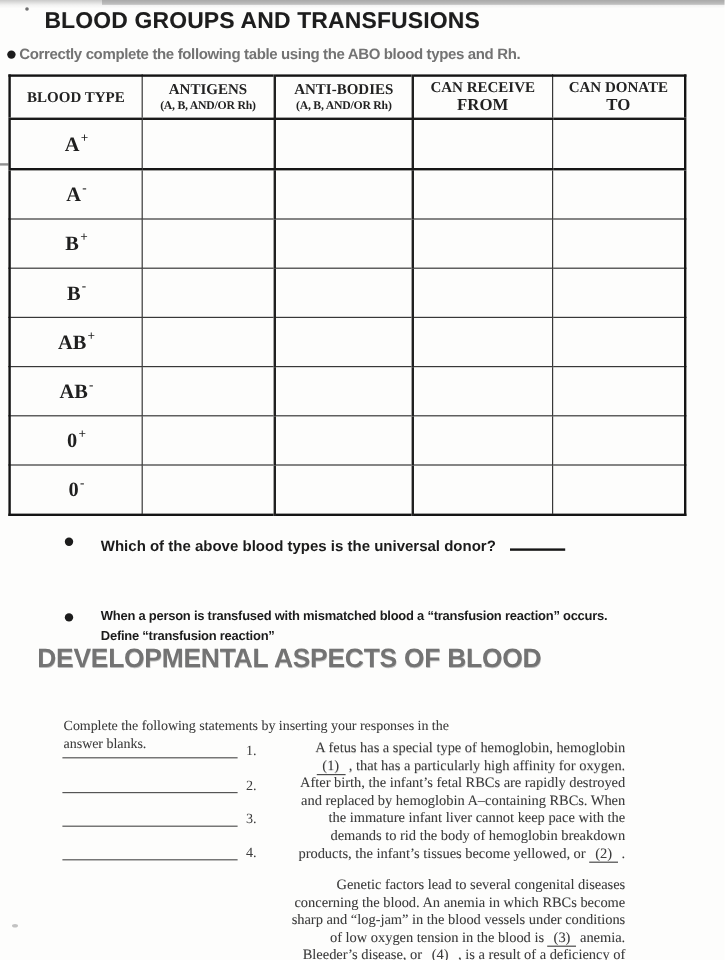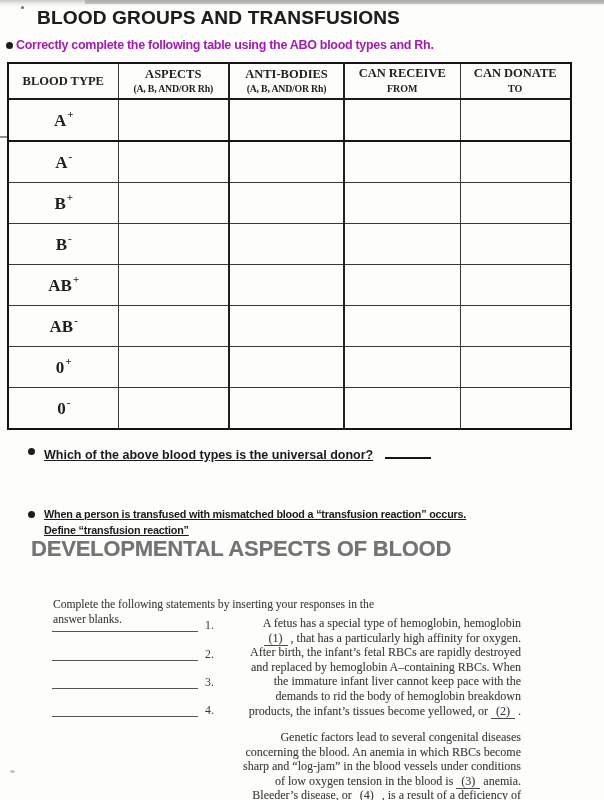--- a/index.html
+++ b/index.html
@@ -30,54 +30,53 @@
     font-family:"Liberation Sans", sans-serif; font-weight:bold;
     font-size:22px; letter-spacing:-.2px; color:#737373;
     text-shadow:.3px .3px 0 rgba(40,40,40,.3);
   }
   .intro {
     position:absolute; left:6px; top:38px;
     display:flex; align-items:center; gap:3px; white-space:nowrap;
   }
   .intro-text {
     font-family:"Liberation Sans", sans-serif; font-weight:bold;
-    font-size:12.5px; letter-spacing:-.3px; color:#a21caf;
+    font-size:12.5px; letter-spacing:-.3px; color:#737373;
   }
   .bullet-dot { width:7px; height:7px; border-radius:50%; background:#1c1c1c; flex:0 0 auto; }
 
   
   table.blood {
     position:absolute; left:7px; top:62px; width:563px;
     border-collapse:collapse; table-layout:fixed;
     border:2.2px solid #141414;
   }
   table.blood th, table.blood td { border:1.3px solid #383838; padding:0; }
   table.blood thead th {
     height:34px; text-align:center; vertical-align:middle;
     font-weight:bold; font-size:12.5px; color:#222;
     border-bottom:2.6px solid #1a1a1a; line-height:13px;
   }
   .h-sub-small { display:block; font-size:9.8px; letter-spacing:-.2px; margin-top:1px; }
-  .h-sub-big   { display:block; font-size:10px; margin-top:2px; }
+  .h-sub-big   { display:block; font-size:14px; margin-top:2px; }
   table.blood tbody td { height:40px; background:transparent; }
   table.blood tbody tr.row-thick td { border-bottom:2.6px solid #161616; }
   table.blood td.c2, table.blood th.c2 { border-right:2.6px solid #202020; }
   table.blood td.c3, table.blood th.c3 { border-right:2.2px solid #202020; }
   .bt {
     text-align:center; font-weight:bold; font-size:17px; color:#1f1f1f;
     font-family:"Liberation Serif", serif;
   }
   .bt sup { font-size:11px; position:relative; top:-1px; left:1px; }
 
   
   .q {
-    position:absolute; left:28px; display:flex; align-items:flex-start; gap:9px;
+    position:absolute; left:54px; display:flex; align-items:flex-start; gap:23px;
     font-family:"Liberation Sans", sans-serif; font-weight:bold; color:#1b1b1b;
     white-space:nowrap;
-    text-decoration:underline;
   }
   .q .bullet-dot { margin-top:4px; }
   .q1 { top:444px; font-size:12.5px; }
   .q2 { top:477px; font-size:12.5px; }
   .q3 { top:507px; font-size:10.8px; line-height:15.5px; letter-spacing:-.2px; }
   .qblank {
     display:inline-block; width:46px; height:13px;
     border-bottom:2px solid #161616; margin-left:12px;
   }
 
@@ -128,21 +127,21 @@
         <col style="width:115px">
         <col style="width:116px">
         <col style="width:111px">
     </colgroup>
     <thead>
       <tr>
         <th class="c1">
           <span>BLOOD TYPE</span>
         </th>
         <th class="c2">
-          <span>ASPECTS</span>
+          <span>ANTIGENS</span>
           <span class="h-sub-small">(A, B, AND/OR Rh)</span>
         </th>
         <th class="c3">
           <span>ANTI-BODIES</span>
           <span class="h-sub-small">(A, B, AND/OR Rh)</span>
         </th>
         <th class="c4">
           <span>CAN RECEIVE</span>
           <span class="h-sub-big">FROM</span>
         </th>

